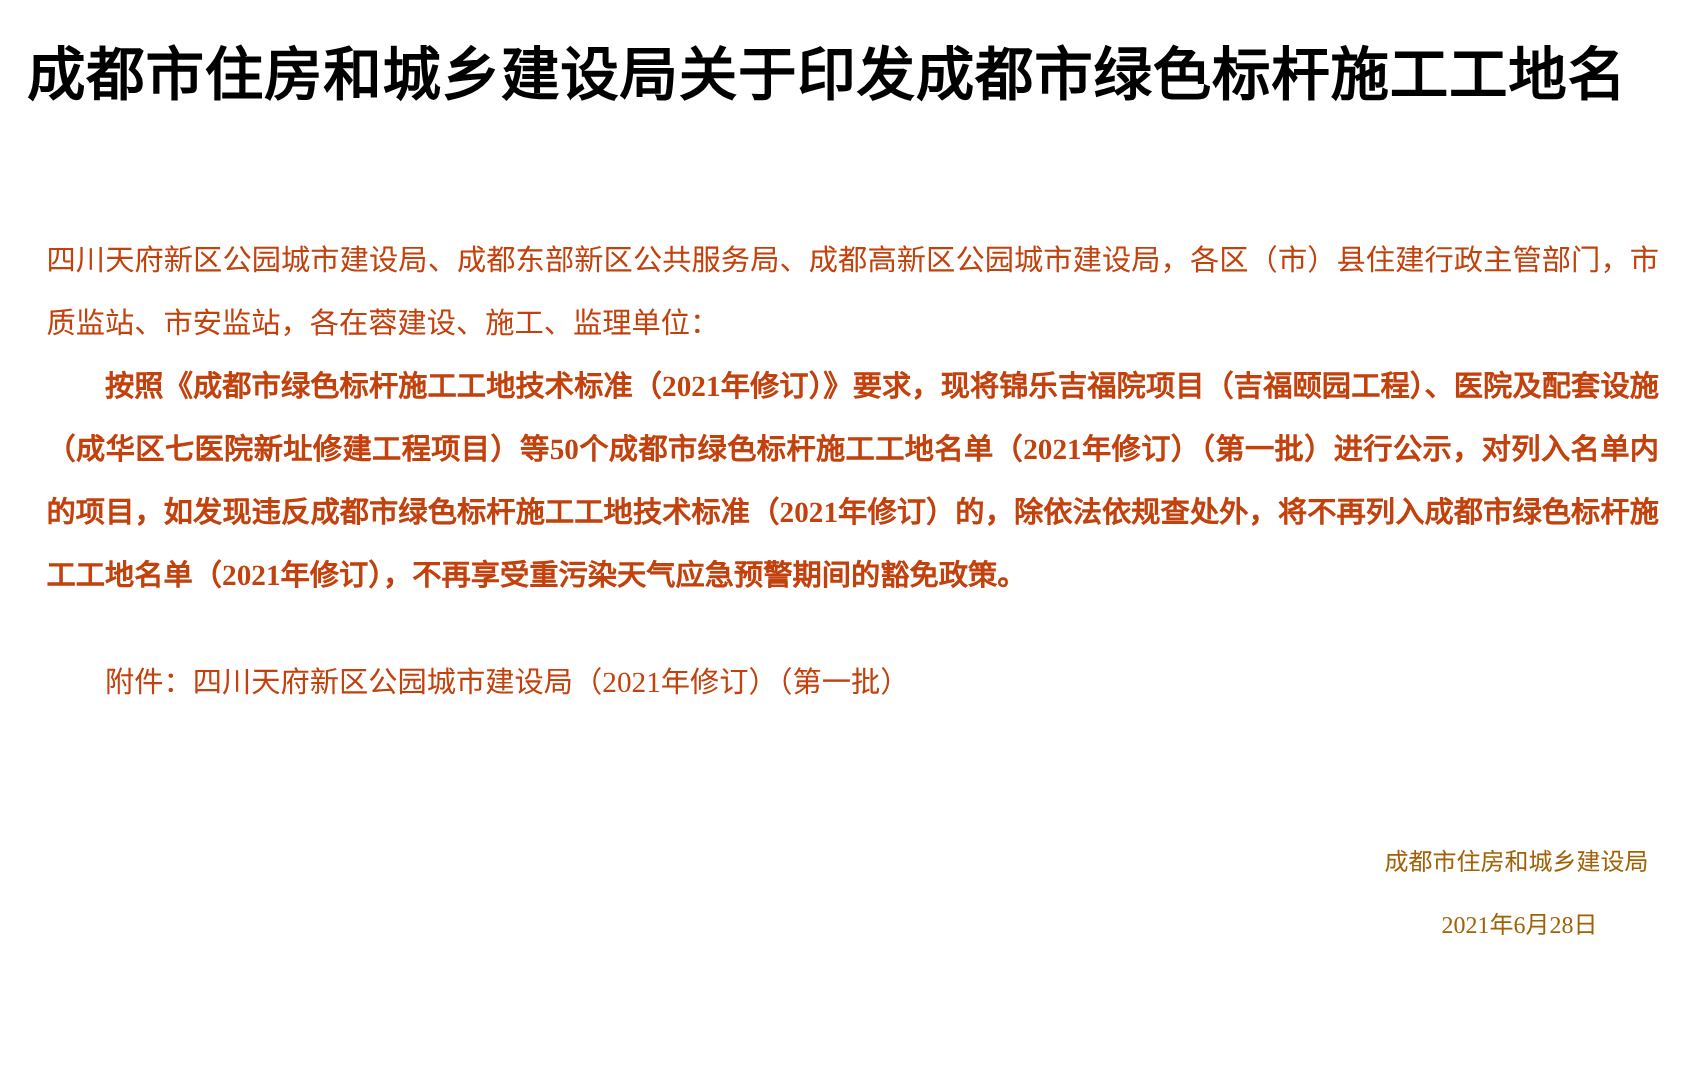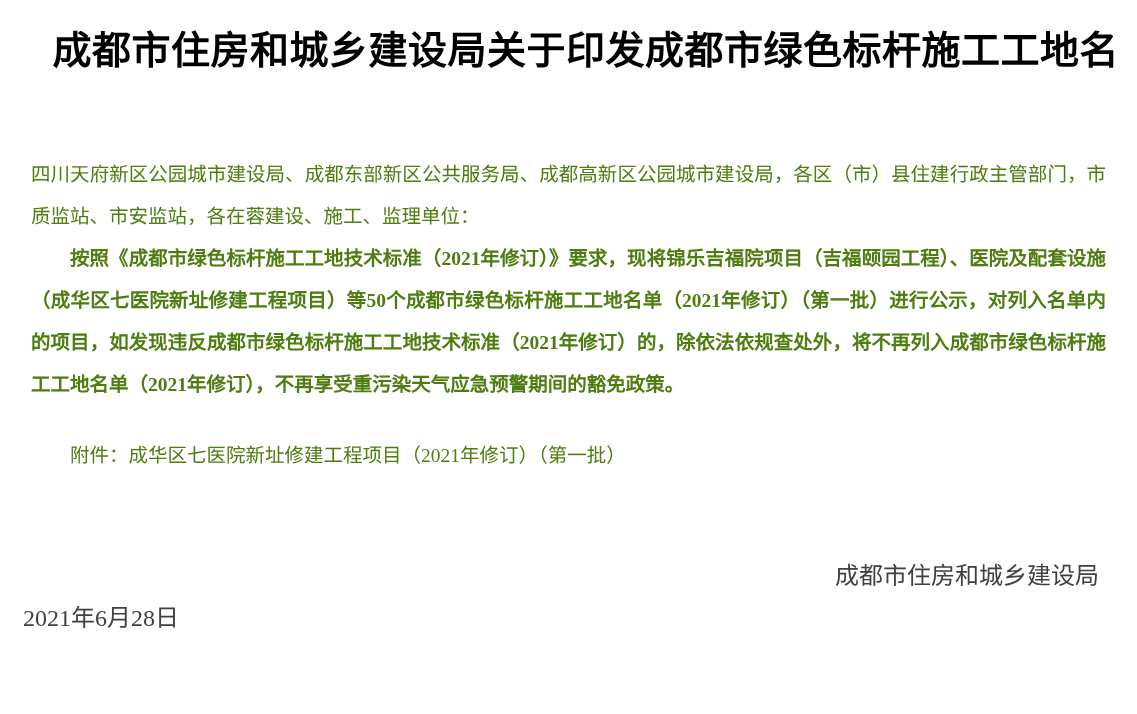--- a/index.html
+++ b/index.html
@@ -18,73 +18,73 @@
     background: #ffffff;
     box-sizing: border-box;
     position: relative;
   }
   .doc-title {
     margin: 24px 18px 0 18px;
     font-family: "Liberation Sans", "DejaVu Sans", sans-serif;
     font-weight: 700;
     font-size: 39px;
     line-height: 54px;
-    text-align: right;
+    text-align: left;
     color: #000000;
     letter-spacing: 0.5px;
   }
   .doc-body {
     margin: 76px 31px 0 31px;
     font-family: "Liberation Serif", "DejaVu Serif", serif;
     font-size: 19.5px;
     line-height: 42px;
     text-align: justify;
-    color: #4d7c0f;
+    color: #c2410c;
   }
   .doc-body p {
     margin: 0;
     padding: 0;
   }
   .para-indent {
     text-indent: 2em;
     font-weight: bold;
   }
   .attachment-line {
     margin-top: 29px !important;
     text-indent: 2em;
   }
   .signature-block {
     margin-top: 78px;
     font-family: "Liberation Serif", "DejaVu Serif", serif;
-    font-size: 24px;
+    font-size: 16px;
     line-height: 42px;
-    color: #404040;
-    margin-left: 23px;
+    color: #a16207;
   }
   .signature-line {
     text-align: right;
     padding-right: 38px;
   }
   .date-line {
+    text-align: right;
     padding-right: 72px;
   }
 </style>
 </head>
 <body>
 
 <div class="doc-page">
 
   <h1 class="doc-title">
     <div>成都市住房和城乡建设局关于印发成都市绿色标杆施工工地名</div>
   </h1>
 
   <div class="doc-body">
     <p class="salutation">四川天府新区公园城市建设局、成都东部新区公共服务局、成都高新区公园城市建设局，各区（市）县住建行政主管部门，市质监站、市安监站，各在蓉建设、施工、监理单位：</p>
     <p class="para-indent">按照《成都市绿色标杆施工工地技术标准（2021年修订）》要求，现将锦乐吉福院项目（吉福颐园工程）、医院及配套设施（成华区七医院新址修建工程项目）等50个成都市绿色标杆施工工地名单（2021年修订）（第一批）进行公示，对列入名单内的项目，如发现违反成都市绿色标杆施工工地技术标准（2021年修订）的，除依法依规查处外，将不再列入成都市绿色标杆施工工地名单（2021年修订），不再享受重污染天气应急预警期间的豁免政策。</p>
-    <p class="attachment-line">附件：成华区七医院新址修建工程项目（2021年修订）（第一批）</p>
+    <p class="attachment-line">附件：四川天府新区公园城市建设局（2021年修订）（第一批）</p>
   </div>
 
   <div class="signature-block">
     <div class="signature-line">成都市住房和城乡建设局</div>
     <div class="date-line">2021年6月28日</div>
   </div>
 
 </div>
 
 </body></html>

